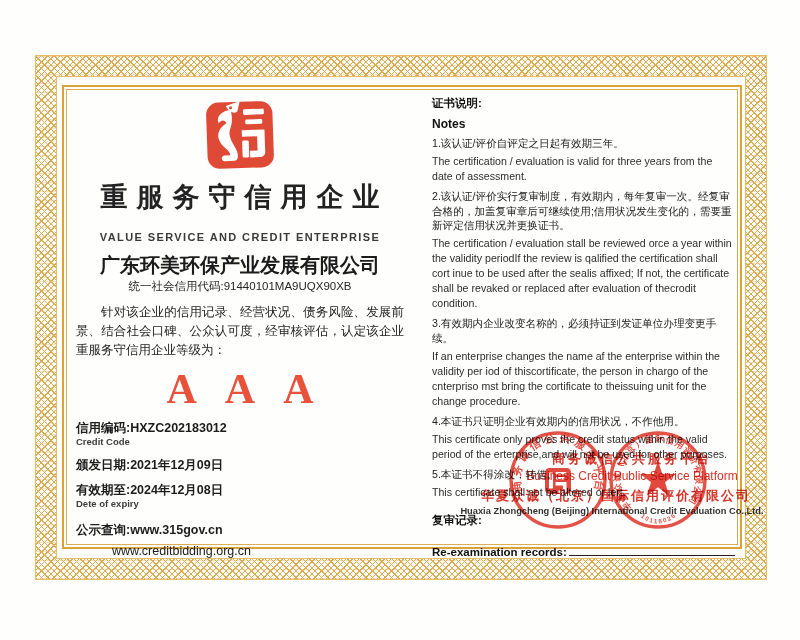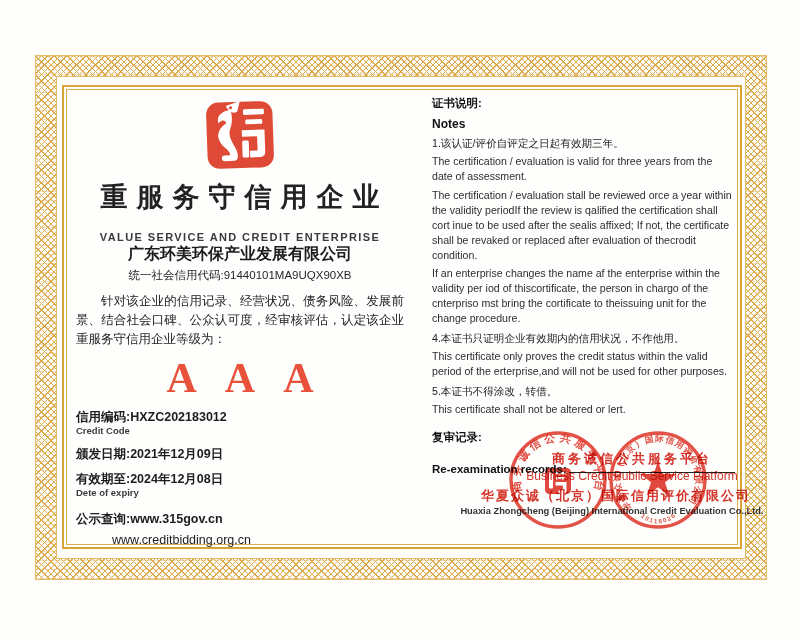--- a/index.html
+++ b/index.html
@@ -21,21 +21,21 @@
   .frame{position:absolute;left:62px;top:85px;width:676px;height:460px;border:2px solid #d9a336;}
   .frame::after{content:"";position:absolute;inset:2px;border:1px solid #dcae52;}
 
   
   .left-col{position:absolute;left:76px;top:96px;width:328px;}
   .logo-seal{display:block;margin:0 auto;width:72px;height:78px;}
   .title{margin-top:8px;text-align:center;font-family:"Liberation Serif",serif;font-weight:bold;
          font-size:27px;line-height:30px;letter-spacing:9px;text-indent:9px;color:#222;white-space:nowrap;}
   .subtitle{margin-top:18px;text-align:center;font-size:11px;line-height:14px;font-weight:bold;
             letter-spacing:1.4px;color:#3a3a3a;}
-  .company{text-align:center;font-size:16px;line-height:20px;font-weight:bold;color:#1b1b1b;}
+  .company{margin-top:11px;text-align:center;font-size:20px;line-height:20px;font-weight:bold;color:#1b1b1b;}
   .uscc{margin-top:4px;text-align:center;font-size:11.5px;line-height:14px;color:#262626;}
   .para{margin-top:10px;font-size:12.5px;line-height:19px;color:#1d1d1d;text-align:justify;text-indent:2em;}
   .rating{margin-top:6px;text-align:center;font-family:"Liberation Serif",serif;font-weight:bold;
           font-size:42px;line-height:46px;letter-spacing:28px;text-indent:28px;color:#e8523b;}
   .meta{margin-top:8px;position:relative;}
   .meta-row{margin-bottom:9px;}
   .meta-zh{font-size:12.5px;line-height:16px;font-weight:bold;color:#1c1c1c;}
   .meta-en{font-size:9.5px;line-height:12px;font-weight:bold;color:#3d3d3d;}
   .query{font-size:12.5px;line-height:17px;font-weight:bold;color:#1c1c1c;margin-top:12px;}
   .query2{font-size:12.5px;line-height:17px;color:#1c1c1c;margin-left:36px;margin-top:4px;}
@@ -114,21 +114,23 @@
 
     </div>
   </div>
 
   <div class="right-col">
     <div class="notes-h-zh">证书说明:</div>
     <div class="notes-h-en">Notes</div>
 
     <div class="note-zh">1.该认证/评价自评定之日起有效期三年。</div>
     <div class="note-en">The certification / evaluation is valid for three years from the date of assessment.</div>
+    <div class="note-zh">2.该认证/评价实行复审制度，有效期内，每年复审一次。经复审合格的，加盖复审章后可继续使用;信用状况发生变化的，需要重新评定信用状况并更换证书。</div>
     <div class="note-en">The certification / evaluation stall be reviewed orce a year within the validity periodIf the review is qalified the certification shall cort inue to be used after the sealis affixed; If not, the certificate shall be revaked or replaced after evaluation of thecrodit condition.</div>
+    <div class="note-zh">3.有效期内企业改变名称的，必须持证到发证单位办理变更手续。</div>
     <div class="note-en">If an enterprise changes the name af the enterprise within the validity per iod of thiscortificate, the person in chargo of the cnterpriso mst bring the cortificate to theissuing unit for the change procedure.</div>
     <div class="note-zh">4.本证书只证明企业有效期内的信用状况，不作他用。</div>
     <div class="note-en">This certificate only proves the credit status within the valid period of the erterprise,and will not be used for other purposes.</div>
     <div class="note-zh">5.本证书不得涂改，转借。</div>
     <div class="note-en">This certificate shall not be altered or lert.</div>
 
     <div class="reexam">
       <div class="reexam-zh">复审记录:</div>
       <div class="reexam-line">
         <span>Re-examination records:</span>

